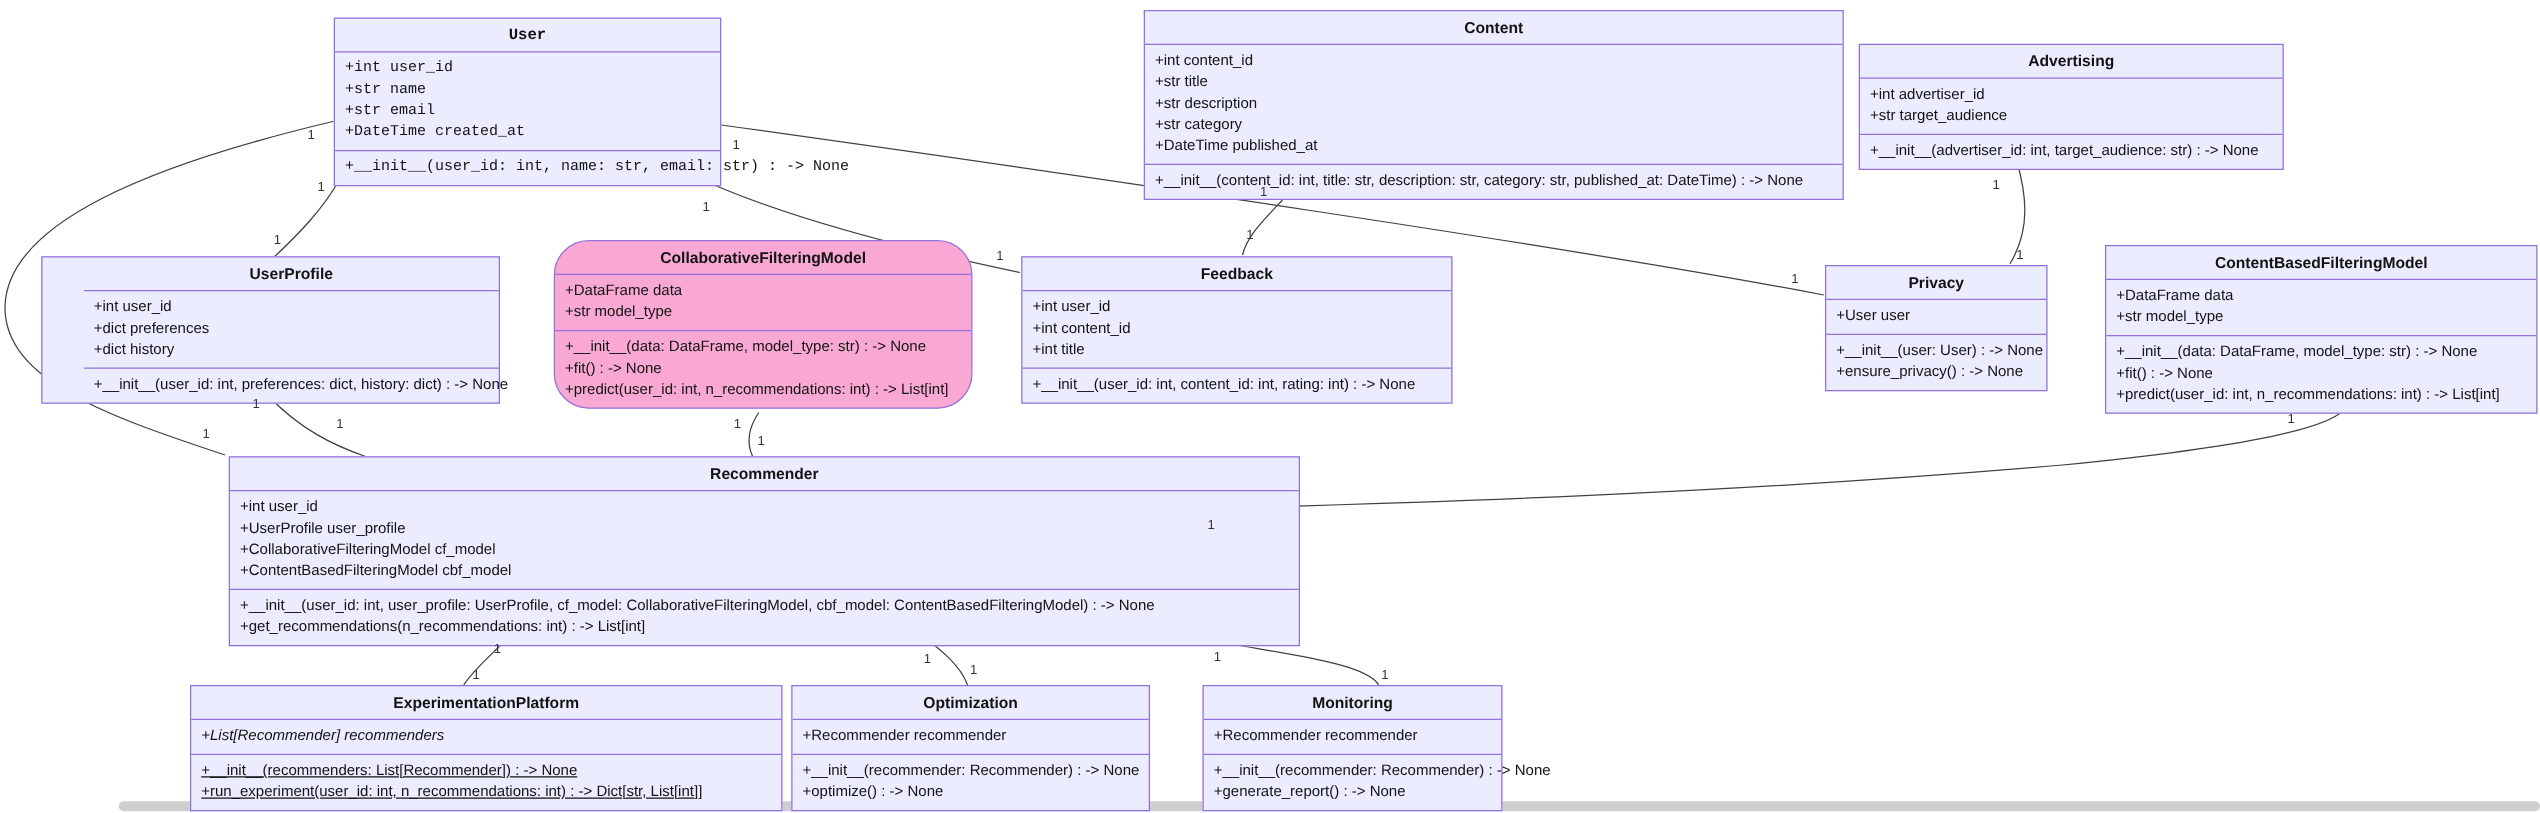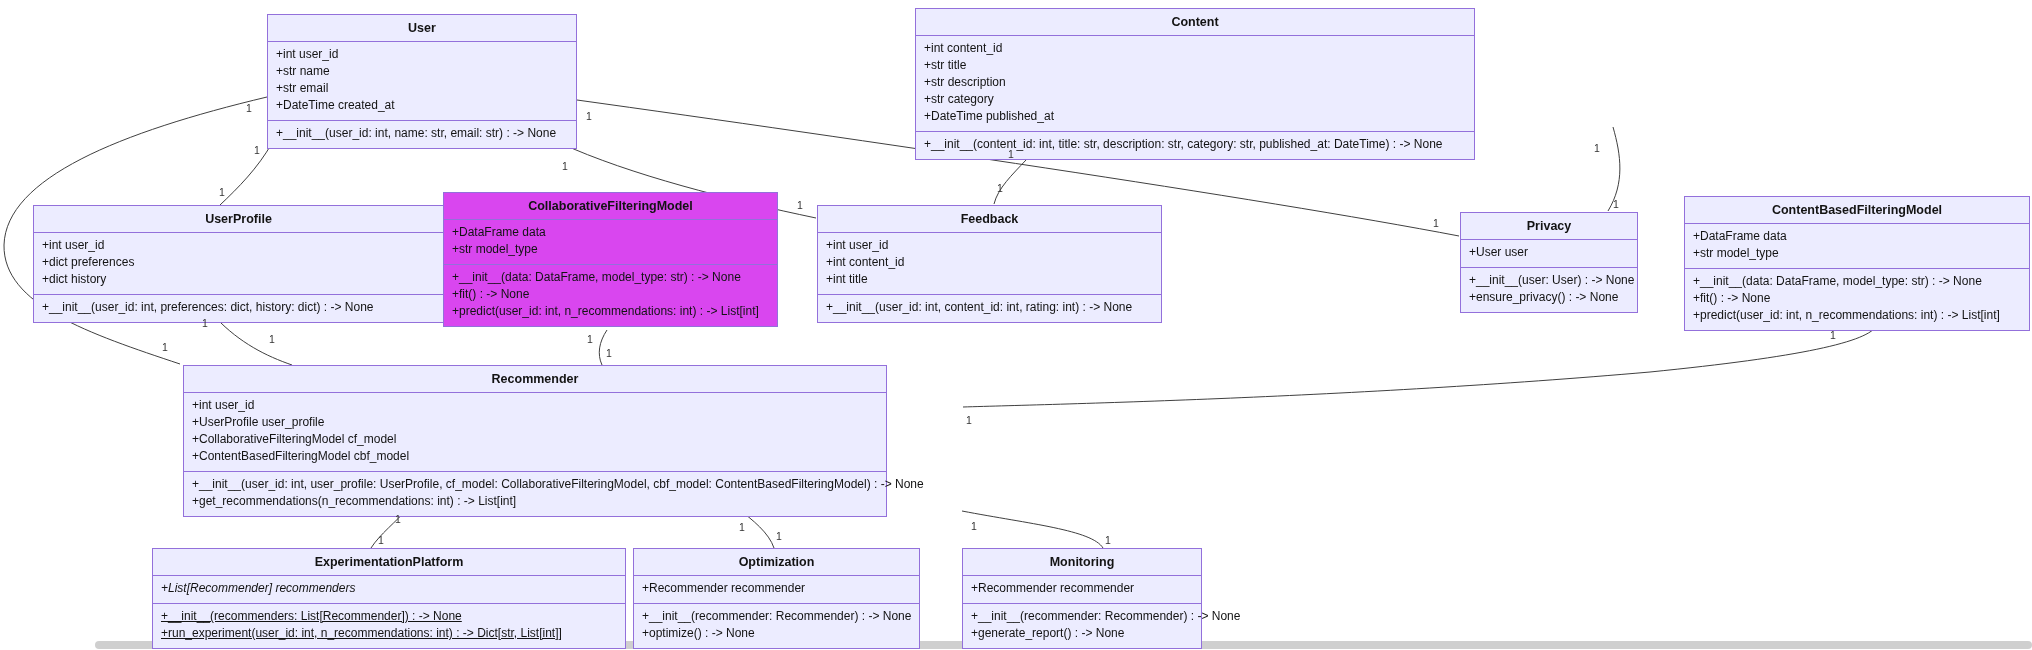--- a/index.html
+++ b/index.html
@@ -58,21 +58,21 @@
       <path d="M577 100 C850 138,1260 198,1459 236" fill="none" stroke="#404040" stroke-width="1"></path>
       <path d="M1026 160 C1012 175,998 188,994 204" fill="none" stroke="#404040" stroke-width="1"></path>
       <path d="M1613 127 C1621 155,1625 183,1608 211" fill="none" stroke="#404040" stroke-width="1"></path>
       <path d="M216 318 C240 343,266 356,292 365" fill="none" stroke="#404040" stroke-width="1"></path>
       <path d="M607 330 C599 342,597 354,602 365" fill="none" stroke="#404040" stroke-width="1"></path>
       <path d="M1877 325 C1869 342,1800 357,1650 372 C1350 398,1060 404,963 407" fill="none" stroke="#404040" stroke-width="1"></path>
       <path d="M408 508 C396 522,380 534,371 548" fill="none" stroke="#404040" stroke-width="1"></path>
       <path d="M737 508 C753 520,769 533,774 548" fill="none" stroke="#404040" stroke-width="1"></path>
       <path d="M962 511 C1030 524,1092 530,1103 548" fill="none" stroke="#404040" stroke-width="1"></path>
     </svg>
-    <div class="class-box" style="left: 267px; top: 14px; width: 310px; background: rgb(236, 236, 255); border-color: rgb(147, 112, 219);">
+    <div class="class-box" style="left: 267px; top: 14px; width: 310px; background: rgb(236, 236, 255); border-color: rgb(147, 112, 219); font-family: Liberation Mono, monospace;">
       <div class="class-title">User</div>
       <div class="class-section" style="border-top-color: rgb(147, 112, 219);">
         <div class="member-row">+int user_id</div>
         <div class="member-row">+str name</div>
         <div class="member-row">+str email</div>
         <div class="member-row">+DateTime created_at</div>
       </div>
       <div class="class-section" style="border-top-color: rgb(147, 112, 219);">
         <div class="member-row">+__init__(user_id: int, name: str, email: str) : -&gt; None</div>
       </div>
@@ -83,32 +83,42 @@
         <div class="member-row">+int content_id</div>
         <div class="member-row">+str title</div>
         <div class="member-row">+str description</div>
         <div class="member-row">+str category</div>
         <div class="member-row">+DateTime published_at</div>
       </div>
       <div class="class-section" style="border-top-color: rgb(147, 112, 219);">
         <div class="member-row">+__init__(content_id: int, title: str, description: str, category: str, published_at: DateTime) : -&gt; None</div>
       </div>
     </div>
-    <div class="class-box" style="left: 33px; top: 205px; width: 411px; background: rgb(236, 236, 255); border-color: rgb(147, 112, 219);">
+    <div class="class-box" style="left: 1487px; top: 35px; width: 340px; background: rgb(236, 236, 255); border-color: rgb(147, 112, 219);">
+      <div class="class-title">Advertising</div>
+      <div class="class-section" style="border-top-color: rgb(147, 112, 219);">
+        <div class="member-row">+int advertiser_id</div>
+        <div class="member-row">+str target_audience</div>
+      </div>
+      <div class="class-section" style="border-top-color: rgb(147, 112, 219);">
+        <div class="member-row">+__init__(advertiser_id: int, target_audience: str) : -&gt; None</div>
+      </div>
+    </div>
+    <div class="class-box" style="left: 33px; top: 205px; width: 367px; background: rgb(236, 236, 255); border-color: rgb(147, 112, 219); padding-left: 33px;">
       <div class="class-title">UserProfile</div>
       <div class="class-section" style="border-top-color: rgb(147, 112, 219);">
         <div class="member-row">+int user_id</div>
         <div class="member-row">+dict preferences</div>
         <div class="member-row">+dict history</div>
       </div>
       <div class="class-section" style="border-top-color: rgb(147, 112, 219);">
         <div class="member-row">+__init__(user_id: int, preferences: dict, history: dict) : -&gt; None</div>
       </div>
     </div>
-    <div class="class-box" style="left: 443px; top: 192px; width: 335px; background: #d946ef; border-color: rgb(147, 112, 219);">
+    <div class="class-box" style="left: 443px; top: 192px; width: 335px; background: #f9a8d4; border-color: rgb(147, 112, 219); border-radius: 28px;">
       <div class="class-title">CollaborativeFilteringModel</div>
       <div class="class-section" style="border-top-color: rgb(147, 112, 219);">
         <div class="member-row">+DataFrame data</div>
         <div class="member-row">+str model_type</div>
       </div>
       <div class="class-section" style="border-top-color: rgb(147, 112, 219);">
         <div class="member-row">+__init__(data: DataFrame, model_type: str) : -&gt; None</div>
         <div class="member-row">+fit() : -&gt; None</div>
         <div class="member-row">+predict(user_id: int, n_recommendations: int) : -&gt; List[int]</div>
       </div>
@@ -139,21 +149,21 @@
       <div class="class-section" style="border-top-color: rgb(147, 112, 219);">
         <div class="member-row">+DataFrame data</div>
         <div class="member-row">+str model_type</div>
       </div>
       <div class="class-section" style="border-top-color: rgb(147, 112, 219);">
         <div class="member-row">+__init__(data: DataFrame, model_type: str) : -&gt; None</div>
         <div class="member-row">+fit() : -&gt; None</div>
         <div class="member-row">+predict(user_id: int, n_recommendations: int) : -&gt; List[int]</div>
       </div>
     </div>
-    <div class="class-box" style="left: 183px; top: 365px; width: 704px; background: rgb(236, 236, 255); border-color: rgb(147, 112, 219);">
+    <div class="class-box" style="left: 183px; top: 365px; width: 857px; background: rgb(236, 236, 255); border-color: rgb(147, 112, 219);">
       <div class="class-title">Recommender</div>
       <div class="class-section" style="border-top-color: rgb(147, 112, 219);">
         <div class="member-row">+int user_id</div>
         <div class="member-row">+UserProfile user_profile</div>
         <div class="member-row">+CollaborativeFilteringModel cf_model</div>
         <div class="member-row">+ContentBasedFilteringModel cbf_model</div>
       </div>
       <div class="class-section" style="border-top-color: rgb(147, 112, 219);">
         <div class="member-row">+__init__(user_id: int, user_profile: UserProfile, cf_model: CollaborativeFilteringModel, cbf_model: ContentBasedFilteringModel) : -&gt; None</div>
         <div class="member-row">+get_recommendations(n_recommendations: int) : -&gt; List[int]</div>

